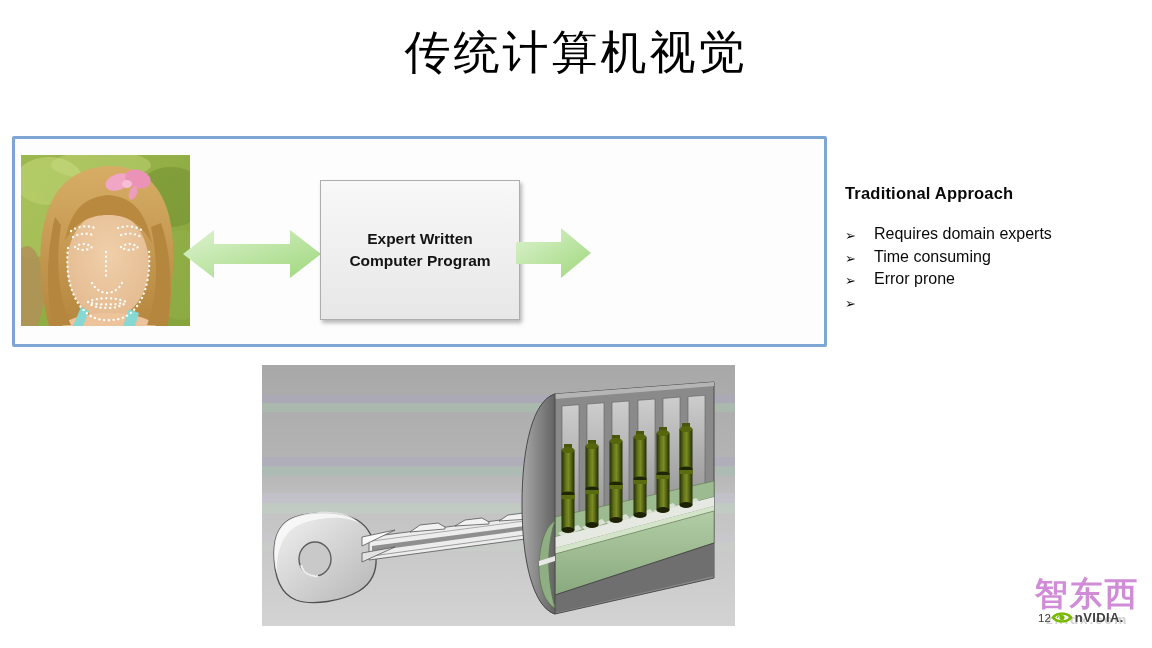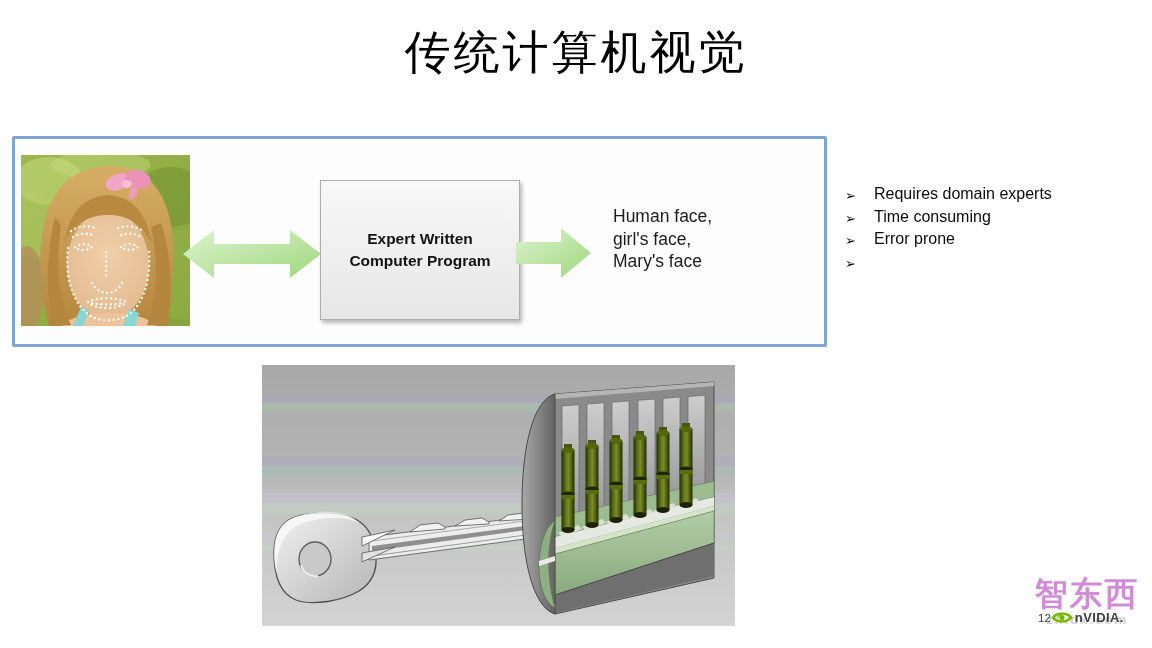--- a/index.html
+++ b/index.html
@@ -126,28 +126,24 @@
     <svg class="right-arrow" viewBox="0 0 75 52">
       <defs>
         <linearGradient id="arrG2" x1="0" y1="0" x2="1" y2="1">
           <stop offset="0" stop-color="#ddf2cf"></stop>
             <stop offset="1" stop-color="#9fd87d"></stop>
         </linearGradient>
       </defs>
       <polygon points="0,15 45,15 45,1 75,26 45,51 45,37 0,37" fill="url(#arrG2)"></polygon>
     </svg>
 
-    <div class="output-text">
-      <div>Human face,</div>
-      <div>girl's face,</div>
-      <div>Mary's face</div>
-    </div>
   </div>
 
   <div class="panel">
+    <div class="panel-heading">Traditional Approach</div>
     <div class="bullet-row">
       <span class="bullet-char">➢</span>
       <span>Requires domain experts</span>
     </div>
     <div class="bullet-row">
       <span class="bullet-char">➢</span>
       <span>Time consuming</span>
     </div>
     <div class="bullet-row">
       <span class="bullet-char">➢</span>

